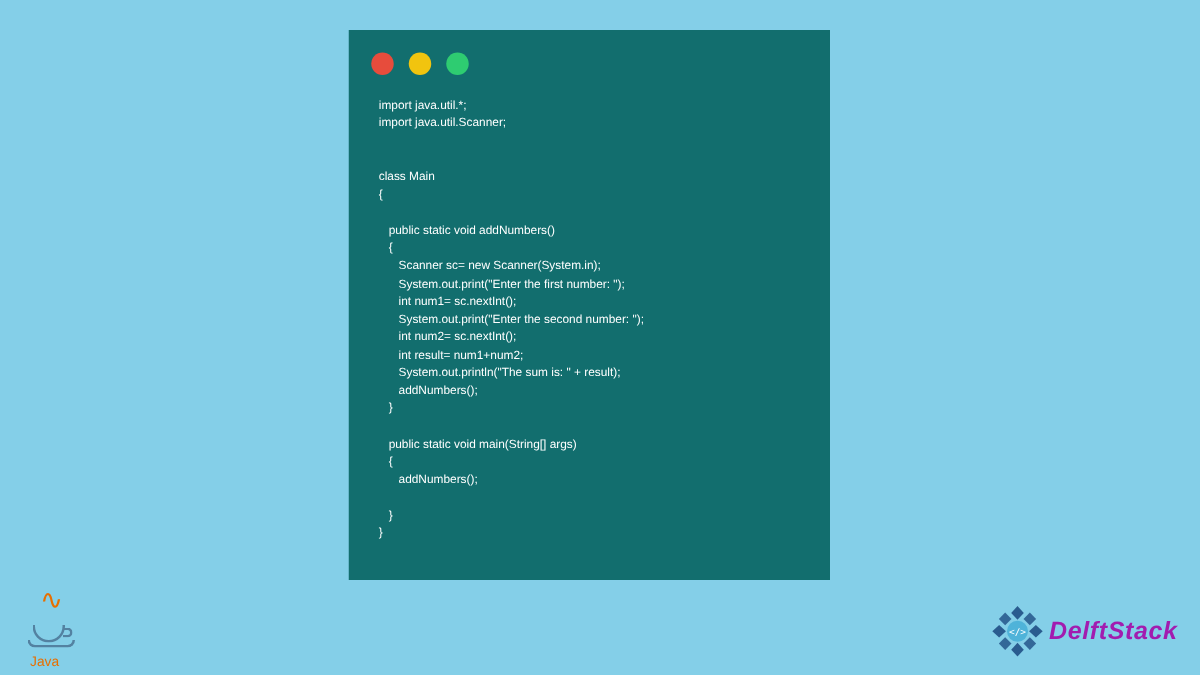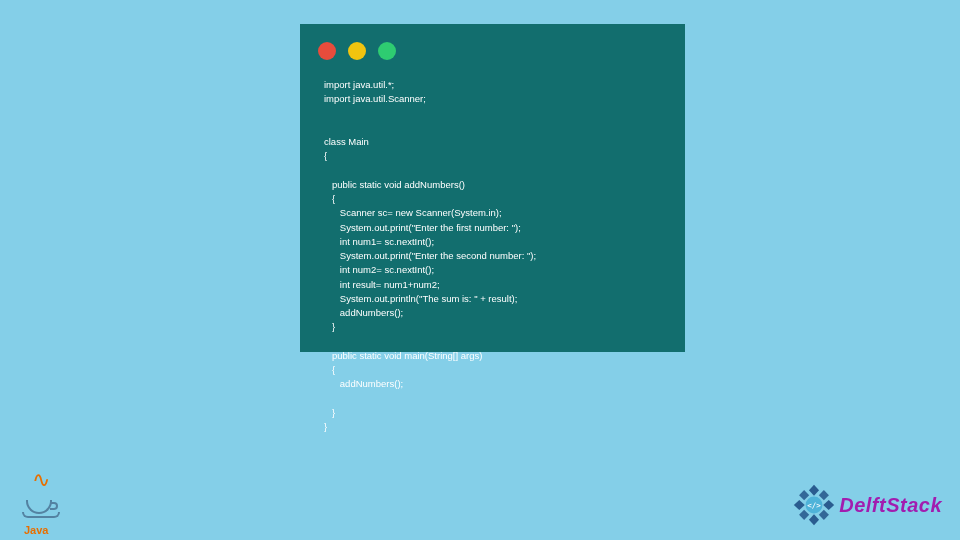--- a/index.html
+++ b/index.html
@@ -6,24 +6,24 @@
     body {
       width: 960px;
       height: 540px;
       background: #84cfe8;
       position: relative;
       font-family: Arial, sans-serif;
       overflow: hidden;
     }
     .code-window {
       position: absolute;
-      left: 300px;
+      left: 279px;
       top: 24px;
       width: 385px;
-      height: 328px;
+      height: 440px;
       background: #126e6e;
       padding: 12px 18px 18px 18px;
     }
     .window-controls {
       display: flex;
       gap: 12px;
       margin-bottom: 18px;
       margin-top: 6px;
     }
     .dot {
@@ -91,21 +91,21 @@
       border: 2px solid #5382a1;
       border-top: none;
       border-radius: 0 0 20px 20px;
     }
     .java-text {
       position: absolute;
       bottom: -4px;
       left: 4px;
       color: #e76f00;
       font-size: 11px;
-      font-weight: bold;
+      font-weight: normal;
     }
     .delft-logo {
       position: absolute;
       right: 18px;
       bottom: 14px;
       display: flex;
       align-items: center;
       gap: 4px;
     }
     .delft-icon {

